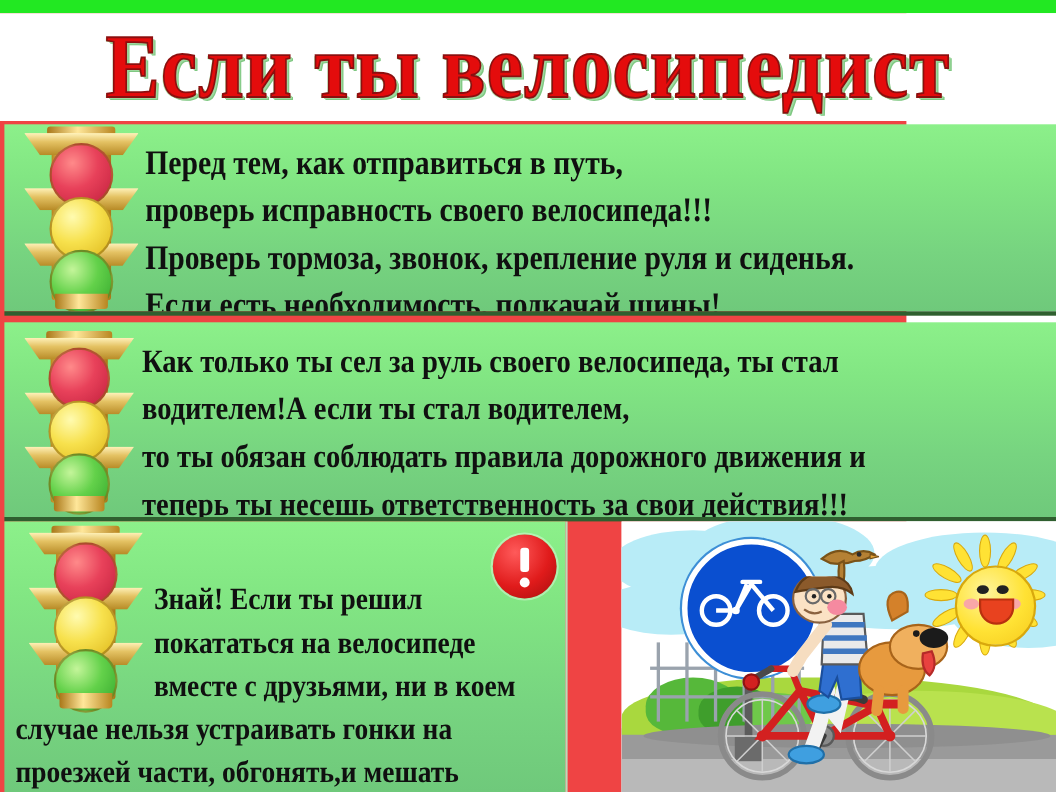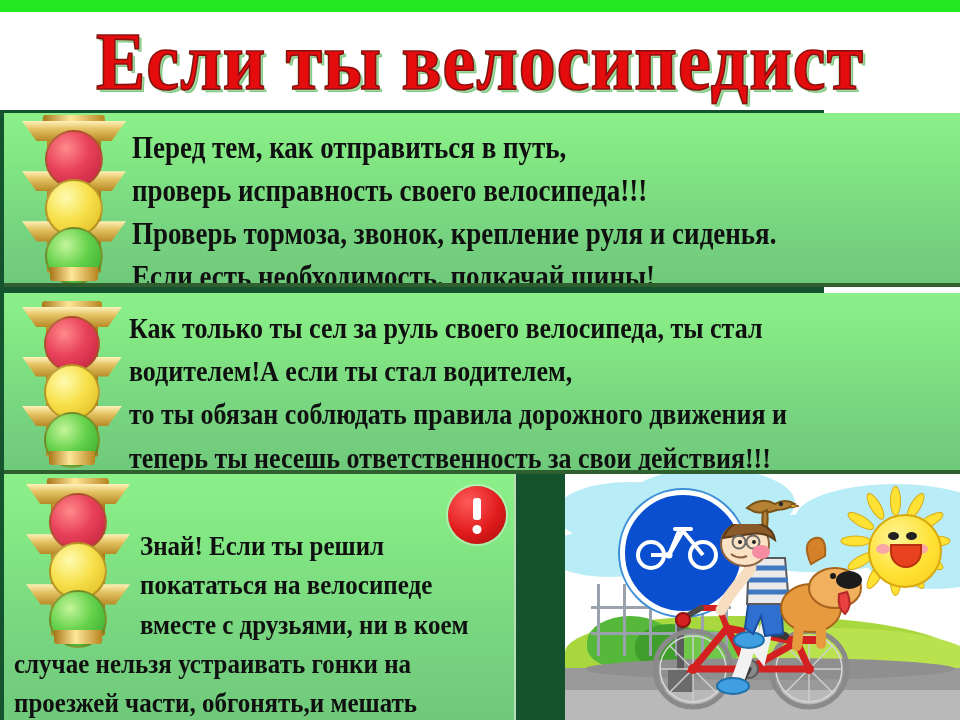--- a/index.html
+++ b/index.html
@@ -1,20 +1,20 @@
 <!DOCTYPE html>
 <html><head>
 <meta charset="utf-8">
 <style>
   html,body{margin:0;padding:0;}
   body{
     width:960px;height:720px;overflow:hidden;background:#ffffff;
     font-family:"Liberation Serif", serif;
   }
-  .poster{position:relative;width:824px;height:720px;background:#14532d;}
+  .poster{position:relative;width:824px;height:720px;background:#ef4444;}
 
   
   .top-bar{position:absolute;left:0;top:0;width:960px;height:12px;background:#22e822;}
 
   
   .title-band{position:absolute;left:0;top:12px;width:960px;height:98px;background:#ffffff;
     display:flex;align-items:center;justify-content:center;}
   .title-text{
     font-family:"Liberation Serif", serif;
     font-weight:bold;font-size:74px;line-height:1;color:#e40c0c;

